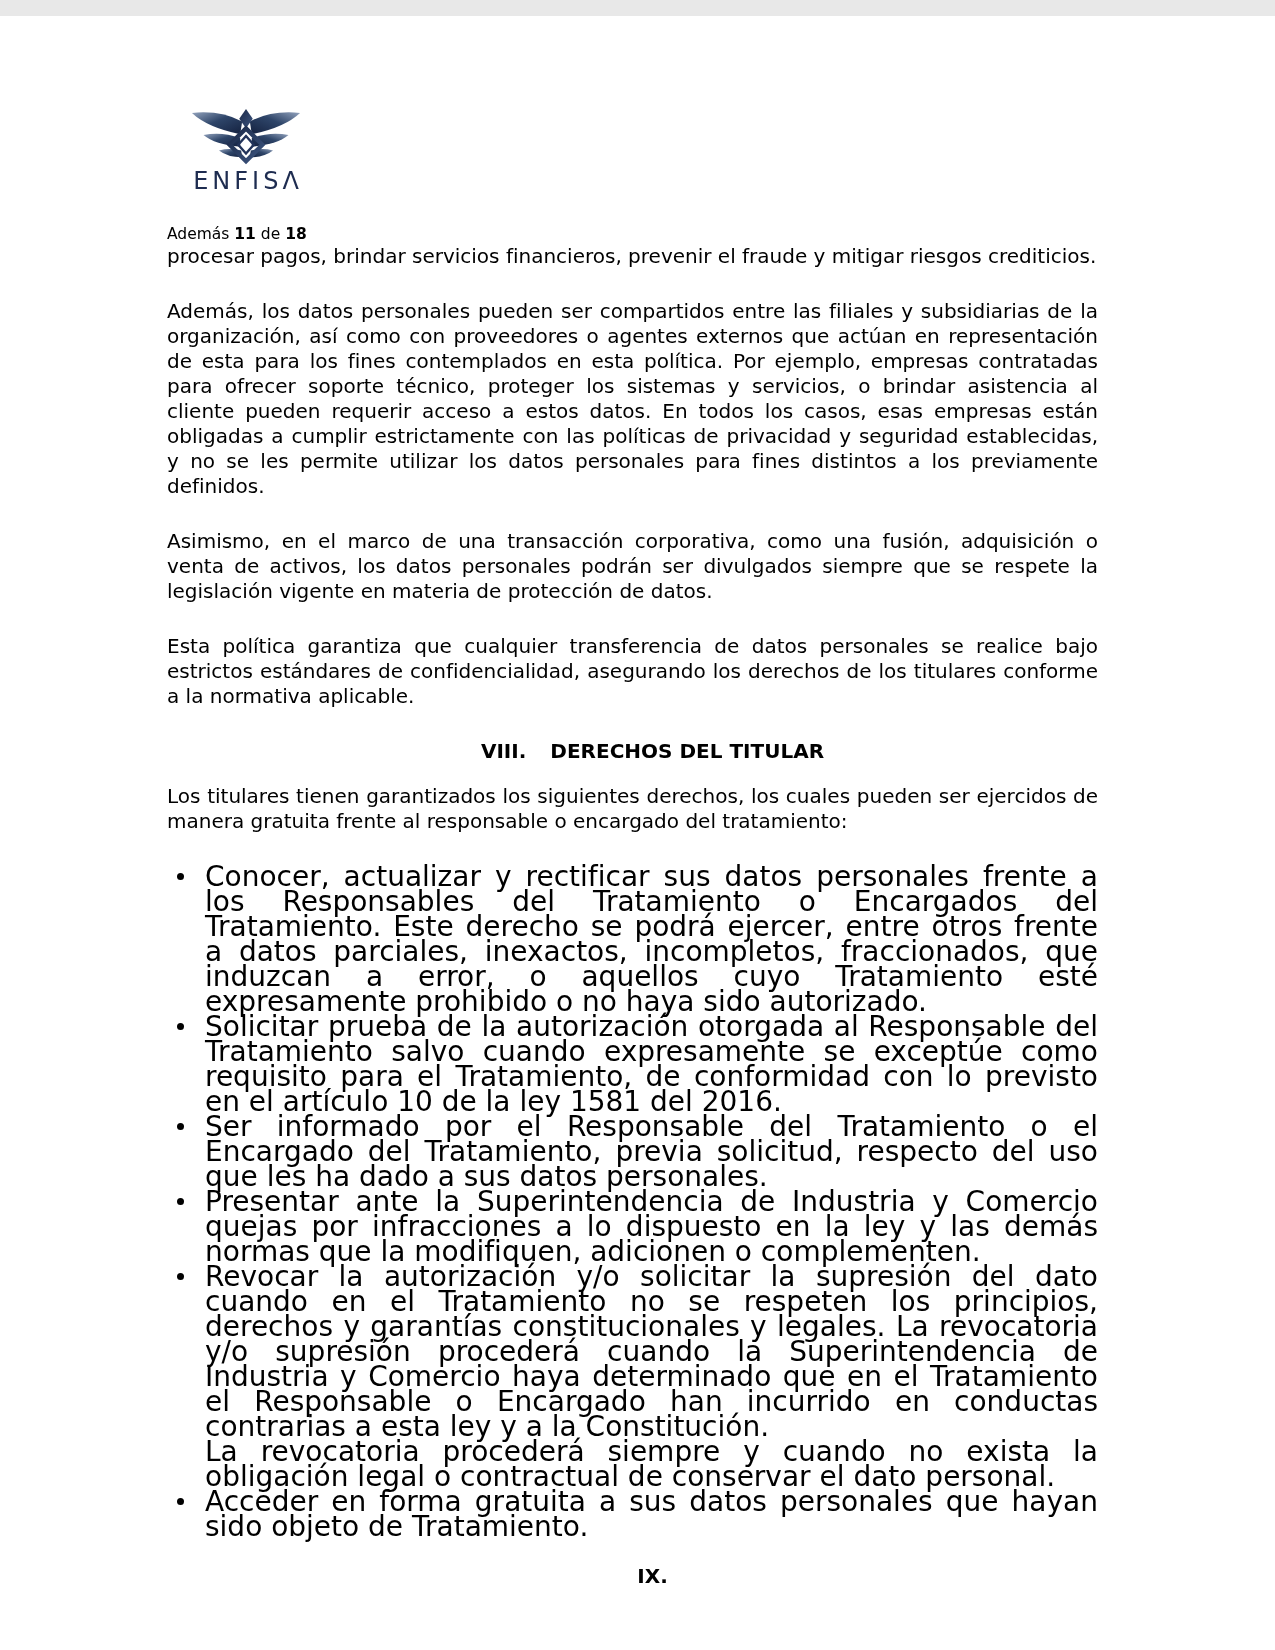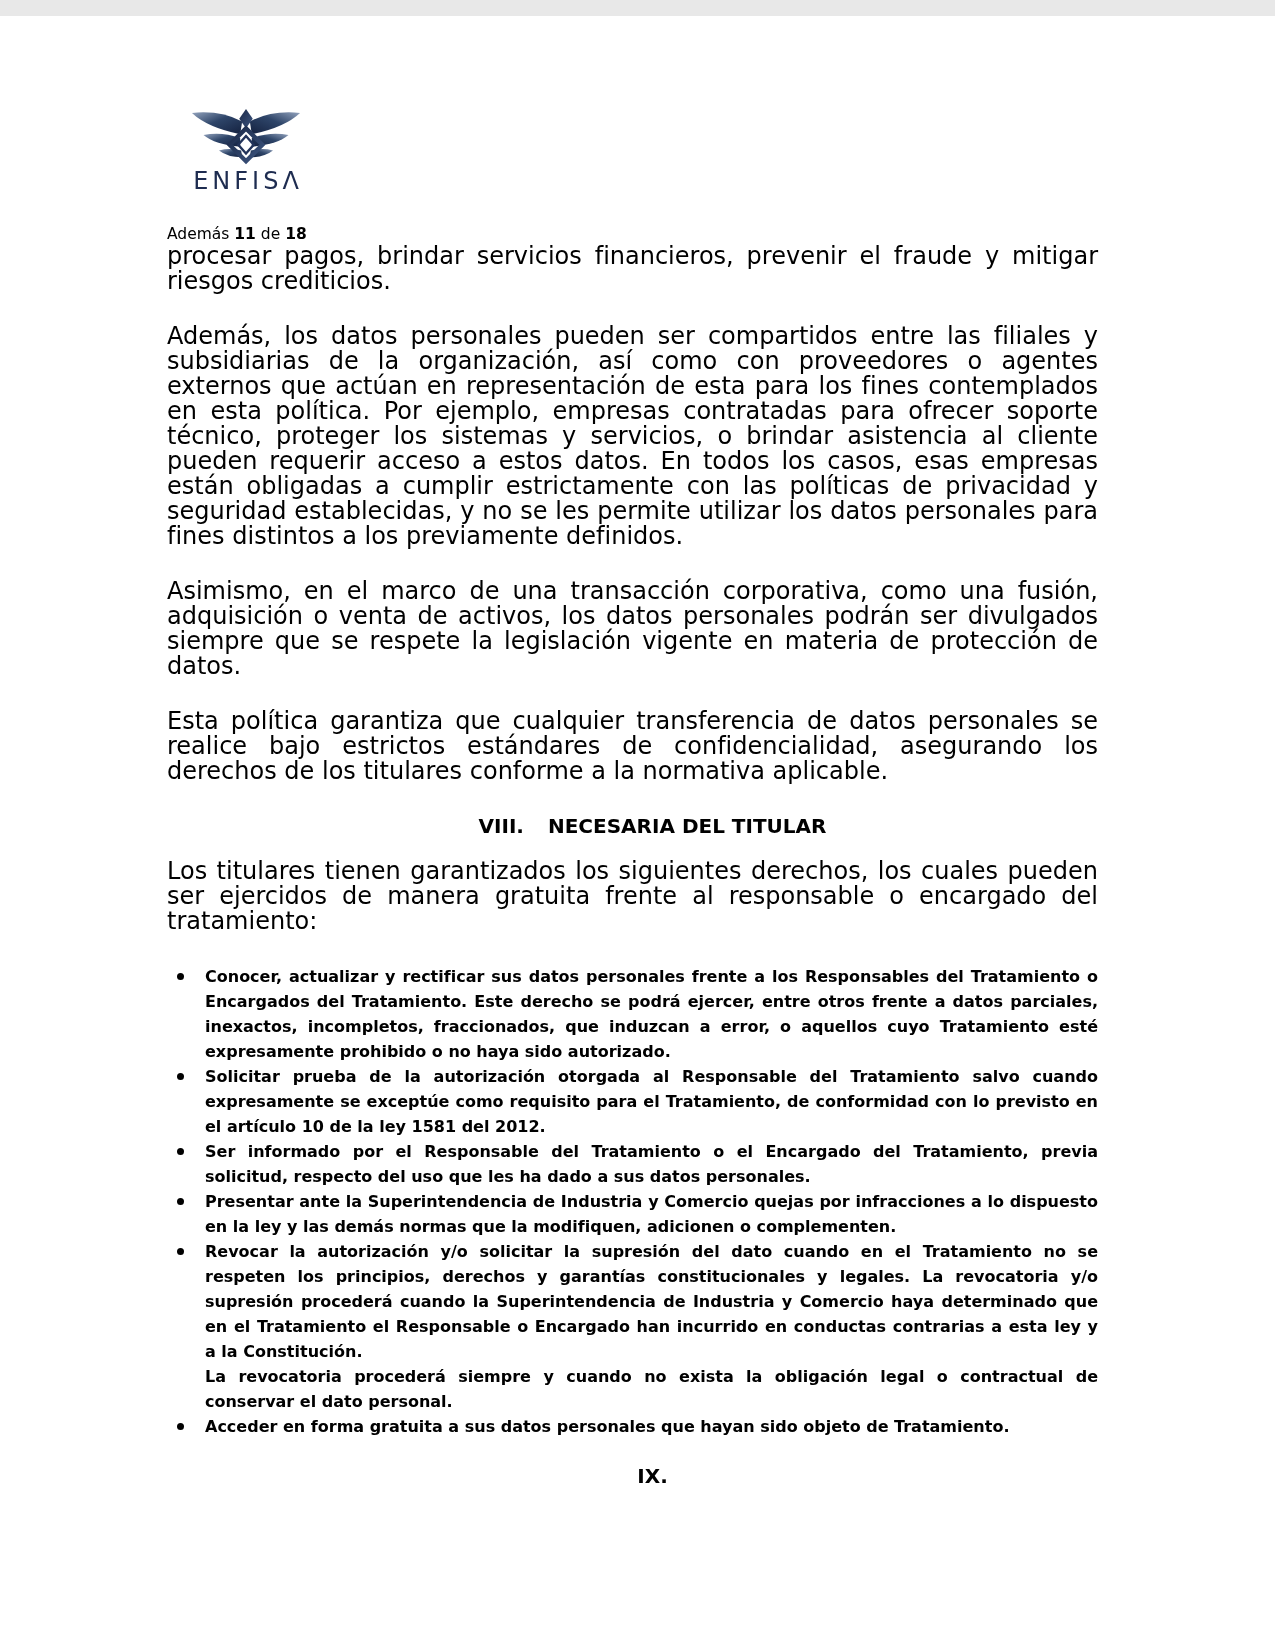--- a/index.html
+++ b/index.html
@@ -37,21 +37,21 @@
   }
   
   .page-indicator {
     margin-top:30px;
     font-size:15.5px;
     line-height:20px;
   }
   .page-indicator .bold { font-weight:bold; }
   
   .para {
-    font-size:24px;
+    font-size:20px;
     line-height:25px;
     text-align:justify;
     margin:0 0 30px 0;
   }
   .section-heading {
     display:flex;
     justify-content:center;
     align-items:baseline;
     gap:24px;
     position:relative;
@@ -63,24 +63,23 @@
   }
   .section-heading.ix { gap:55px; margin:25px 0 0 0;text-align:right; }
   
   .rights {
     list-style:none;
     margin:0; padding:0;
   }
   .rights li {
     position:relative;
     padding-left:38px;
-    font-size:16px;
+    font-size:28px;
     line-height:25px;
     text-align:justify;
-    font-weight:bold;
   }
   .marker {
     position:absolute;
     left:10px; top:9px;
     width:7px; height:7px;
     border-radius:50%;
     background:#000;
   }
   .li-note {  }
 </style>
@@ -127,33 +126,33 @@
       <span class="bold">18</span>
     </div>
 
     <p class="para">procesar pagos, brindar servicios financieros, prevenir el fraude y mitigar riesgos crediticios.</p>
     <p class="para">Además, los datos personales pueden ser compartidos entre las filiales y subsidiarias de la organización, así como con proveedores o agentes externos que actúan en representación de esta para los fines contemplados en esta política. Por ejemplo, empresas contratadas para ofrecer soporte técnico, proteger los sistemas y servicios, o brindar asistencia al cliente pueden requerir acceso a estos datos. En todos los casos, esas empresas están obligadas a cumplir estrictamente con las políticas de privacidad y seguridad establecidas, y no se les permite utilizar los datos personales para fines distintos a los previamente definidos.</p>
     <p class="para">Asimismo, en el marco de una transacción corporativa, como una fusión, adquisición o venta de activos, los datos personales podrán ser divulgados siempre que se respete la legislación vigente en materia de protección de datos.</p>
     <p class="para">Esta política garantiza que cualquier transferencia de datos personales se realice bajo estrictos estándares de confidencialidad, asegurando los derechos de los titulares conforme a la normativa aplicable.</p>
 
     <div class="section-heading">
       <span>VIII.</span>
-      <span>NECESARIA DEL TITULAR</span>
+      <span>DERECHOS DEL TITULAR</span>
     </div>
 
     <p class="para">Los titulares tienen garantizados los siguientes derechos, los cuales pueden ser ejercidos de manera gratuita frente al responsable o encargado del tratamiento:</p>
 
     <ul class="rights">
       <li>
         <span class="marker"></span>
         <span>Conocer, actualizar y rectificar sus datos personales frente a los Responsables del Tratamiento o Encargados del Tratamiento. Este derecho se podrá ejercer, entre otros frente a datos parciales, inexactos, incompletos, fraccionados, que induzcan a error, o aquellos cuyo Tratamiento esté expresamente prohibido o no haya sido autorizado.</span>
       </li>
       <li>
         <span class="marker"></span>
-        <span>Solicitar prueba de la autorización otorgada al Responsable del Tratamiento salvo cuando expresamente se exceptúe como requisito para el Tratamiento, de conformidad con lo previsto en el artículo 10 de la ley 1581 del 2012.</span>
+        <span>Solicitar prueba de la autorización otorgada al Responsable del Tratamiento salvo cuando expresamente se exceptúe como requisito para el Tratamiento, de conformidad con lo previsto en el artículo 10 de la ley 1581 del 2016.</span>
       </li>
       <li>
         <span class="marker"></span>
         <span>Ser informado por el Responsable del Tratamiento o el Encargado del Tratamiento, previa solicitud, respecto del uso que les ha dado a sus datos personales.</span>
       </li>
       <li>
         <span class="marker"></span>
         <span>Presentar ante la Superintendencia de Industria y Comercio quejas por infracciones a lo dispuesto en la ley y las demás normas que la modifiquen, adicionen o complementen.</span>
       </li>
       <li>

